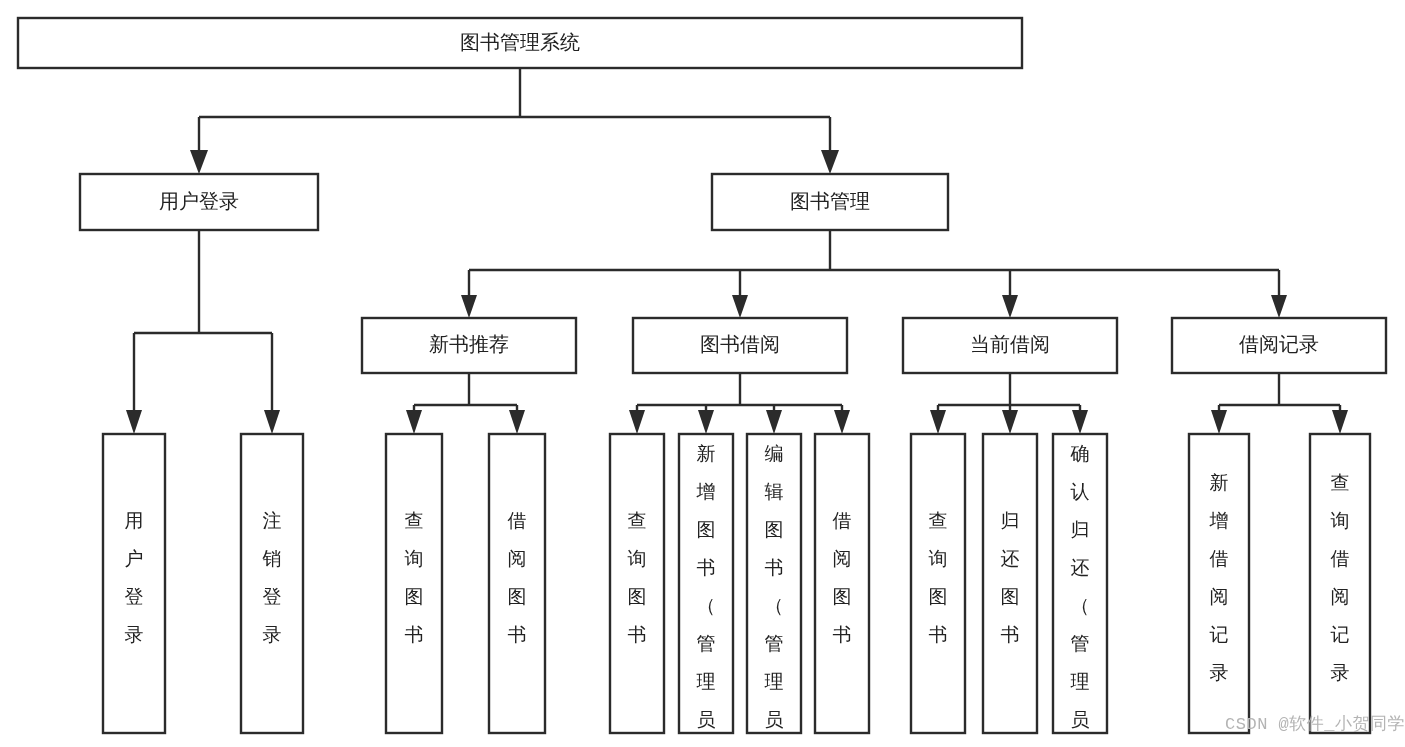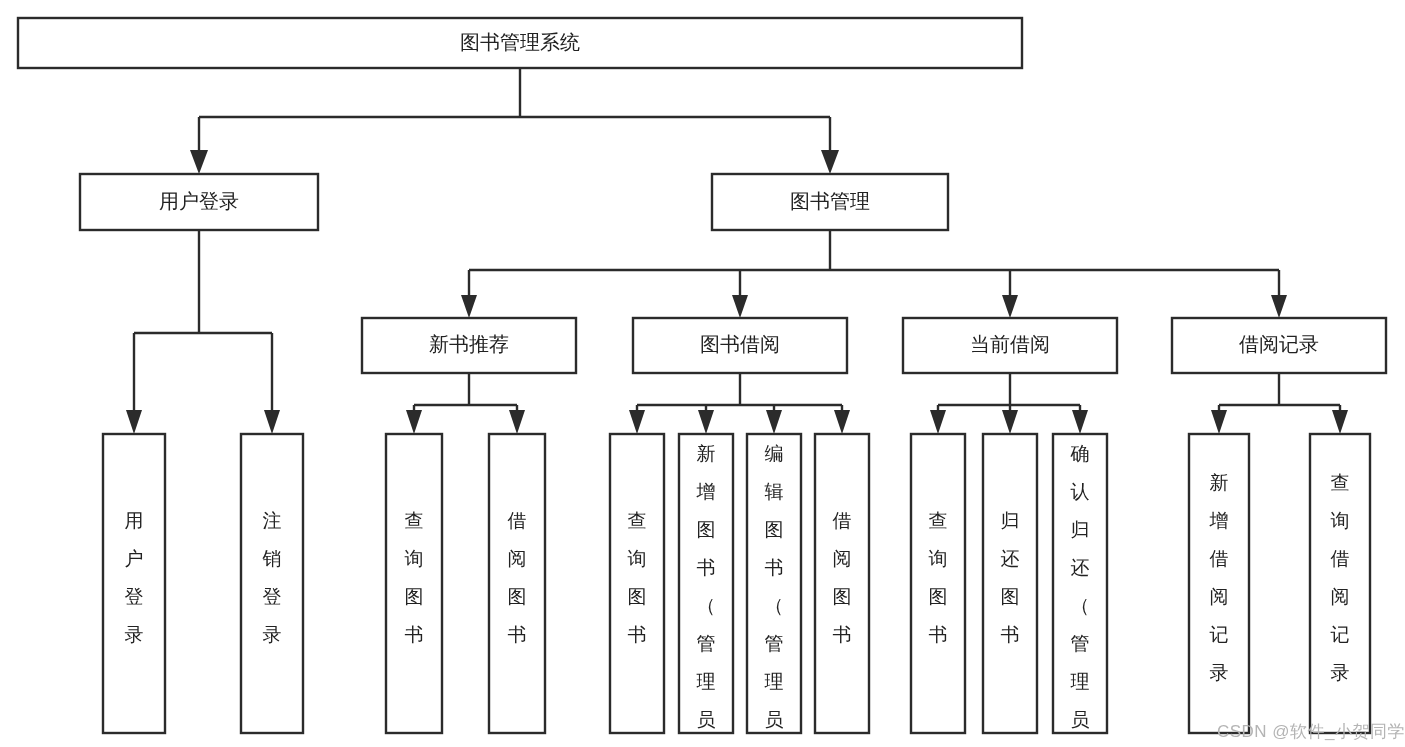--- a/index.html
+++ b/index.html
@@ -15,22 +15,22 @@
   .arrow-head{fill:#2b2b2b;stroke:none;}
   .node-label{
     fill:#222222;font-family:"Liberation Sans","DejaVu Sans",sans-serif;
     font-size:20px;text-anchor:middle;dominant-baseline:middle;
   }
   .node-label-vert{
     fill:#222222;font-family:"Liberation Sans","DejaVu Sans",sans-serif;
     font-size:19px;text-anchor:middle;
   }
   .watermark{
-    position:absolute;right:8px;bottom:4px;
-    font-family:Liberation Sans, sans-serif;
+    position:absolute;right:8px;bottom:12px;
+    font-family:Liberation Mono, monospace;
     font-size:17px;color:#b4b4b4;letter-spacing:.5px;
     white-space:nowrap;user-select:none;
   }
 </style>
 </head>
 <body>
 
 <div id="chart-root">
 
   <svg id="diagram" viewBox="0 0 1405 747">

